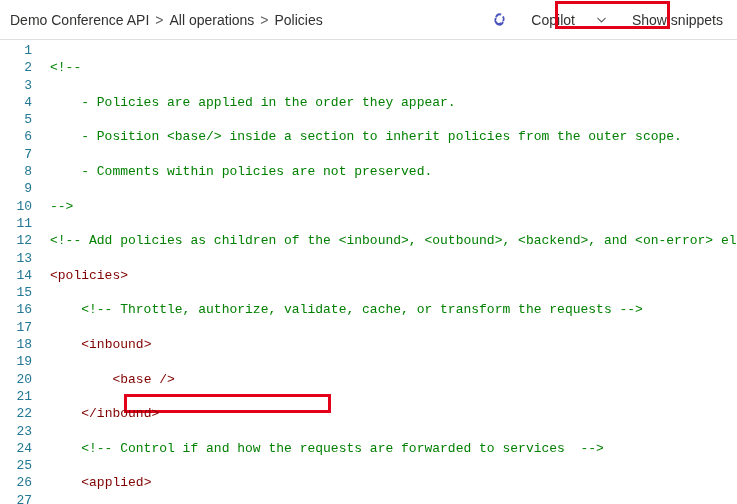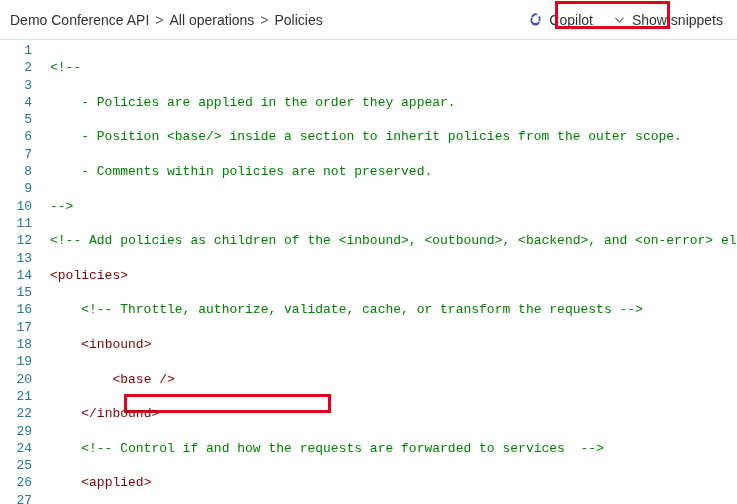--- a/index.html
+++ b/index.html
@@ -33,21 +33,21 @@
   }
   .breadcrumb .sep { color: #605e5c; }
   .toolbar {
     display: flex;
     align-items: center;
     gap: 4px;
   }
   .tool-btn {
     display: inline-flex;
     align-items: center;
-    gap: 6px;
+    gap: 24px;
     padding: 4px 8px;
     font-size: 14px;
     color: #323130;
     background: transparent;
     border: none;
     cursor: pointer;
     white-space: nowrap;
   }
   .tool-btn .ic { display: inline-flex; }
   .highlight-frame {
@@ -136,21 +136,21 @@
     <div>13</div>
     <div>14</div>
     <div>15</div>
     <div>16</div>
     <div>17</div>
     <div>18</div>
     <div>19</div>
     <div>20</div>
     <div>21</div>
     <div>22</div>
-    <div>29</div>
+    <div>23</div>
     <div>24</div>
     <div>25</div>
     <div>26</div>
     <div>27</div>
   </div>
   <div class="code">
 <div class="row"><span class="c-comment">&lt;!--</span></div>
 <div class="row"><span class="c-comment">    - Policies are applied in the order they appear.</span></div>
 <div class="row"><span class="c-comment">    - Position &lt;base/&gt; inside a section to inherit policies from the outer scope.</span></div>
 <div class="row"><span class="c-comment">    - Comments within policies are not preserved.</span></div>

